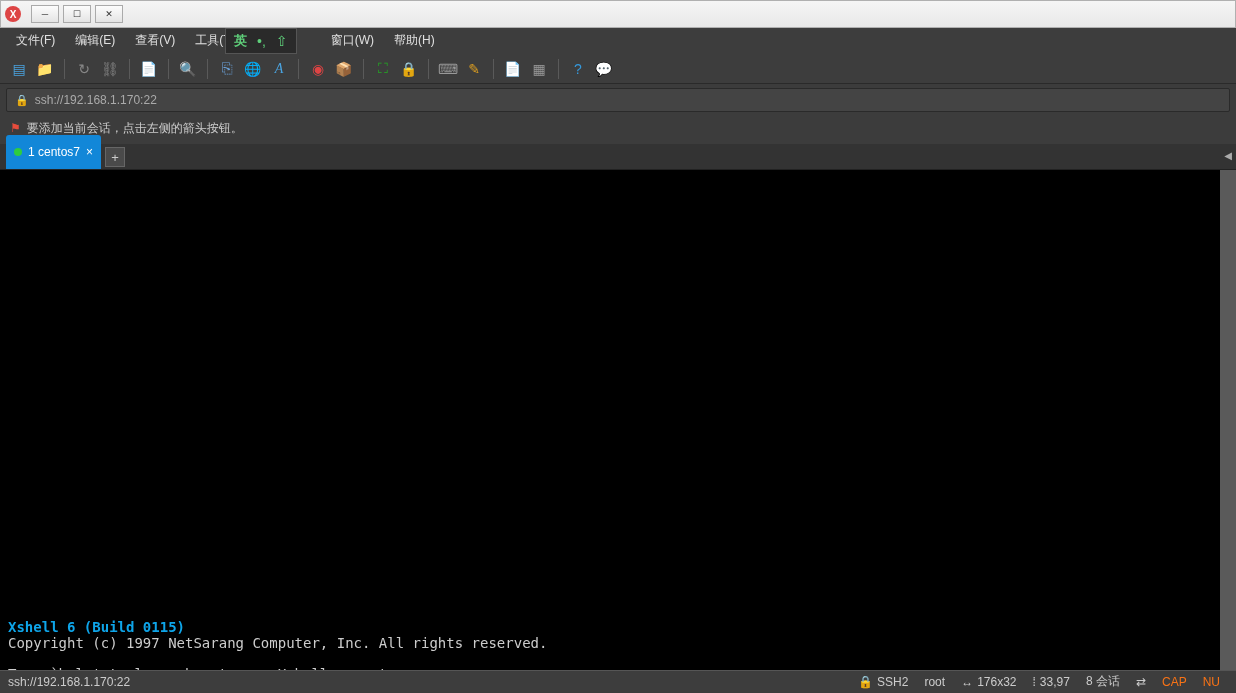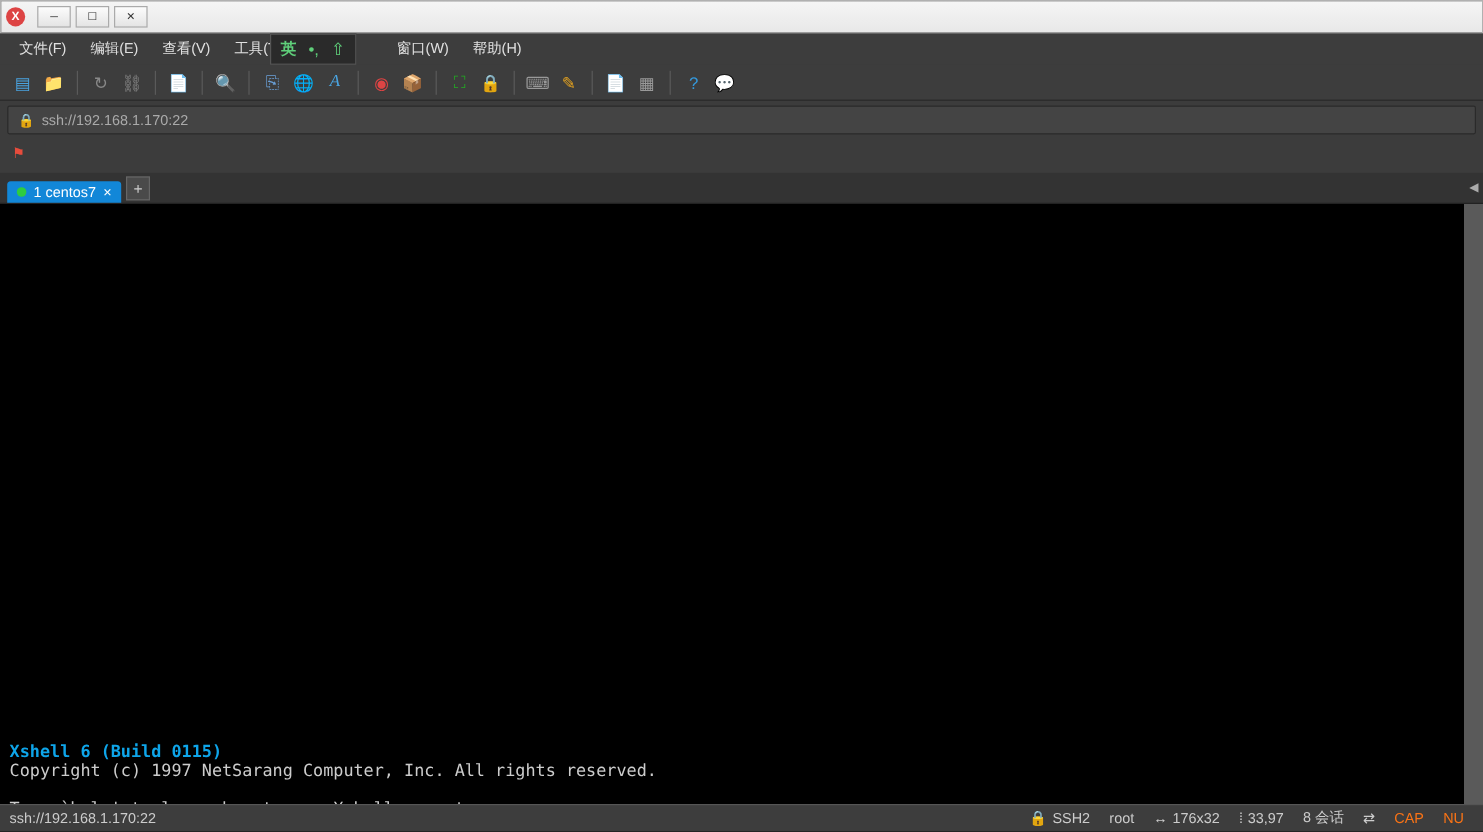--- a/index.html
+++ b/index.html
@@ -15,21 +15,21 @@
 .ime-popup .ime-dot { color:#5fcf7a; font-size:14px;}
 .ime-popup .ime-arrow { color:#5fcf7a; font-size:14px;}
 .toolbar { height:30px; background:#3d3d3d; display:flex; align-items:center; padding:0 6px; border-bottom:1px solid #2a2a2a; }
 .tb-btn { width:20px; height:20px; margin:0 3px; display:inline-flex; align-items:center; justify-content:center; font-size:14px;}
 .tb-sep { width:1px; height:20px; background:#5a5a5a; margin:0 6px; }
 .addrbar { height:24px; background:#444; margin:4px 6px 0 6px; border:1px solid #2a2a2a; border-radius:2px; display:flex; align-items:center; padding:0 8px; color:#aaa;}
 .addrbar .lock { color:#d0a020; margin-right:6px; font-size:11px;}
 .infobar { height:24px; margin:4px 6px 0 6px; display:flex; align-items:center; padding:0 4px; color:#ccc;}
 .infobar .flag { color:#e74c3c; margin-right:6px; font-size:12px;}
 .tabstrip { height:26px; background:#333; display:flex; align-items:flex-end; margin-top:4px; border-bottom:1px solid #222; position:relative;}
-.tab { height:18px; background:#1287d8; color:#fff; display:flex; align-items:center; padding:0 8px; border-radius:3px 3px 0 0; margin-left:6px; gap:6px; font-size:12px;}
+.tab { height:34px; background:#1287d8; color:#fff; display:flex; align-items:center; padding:0 8px; border-radius:3px 3px 0 0; margin-left:6px; gap:6px; font-size:12px;}
 .tab .dot { width:8px; height:8px; background:#2ecc40; border-radius:50%; }
 .tab .close-x { font-size:12px; cursor:default;}
 .tab-add { width:20px; height:20px; background:#4a4a4a; border:1px solid #666; margin-left:4px; display:flex; align-items:center; justify-content:center; color:#ccc; font-size:13px; margin-bottom:2px;}
 .tabstrip .tri { position:absolute; right:4px; top:6px; color:#aaa; font-size:10px;}
 .terminal { background:#000; color:#ccc; font-family:Consolas,monospace; font-size:14px; line-height:1.1; padding:4px 8px; height:500px; overflow:hidden; white-space:pre; position:relative;}
 .terminal .bold { font-weight:bold; color:#0ea5e9; }
 .scrollbar { position:absolute; right:0; top:0; width:16px; height:100%; background:#2a2a2a; }
 .scrollbar .thumb { width:100%; height:100%; background:#5a5a5a; }
 .statusbar { height:22px; background:#3d3d3d; color:#ccc; display:flex; align-items:center; padding:0 8px; font-size:12px; border-top:1px solid #555;}
 .statusbar .sb-left { flex:1; }
@@ -92,20 +92,21 @@
   <span class="tb-btn" style="color:#888">💬</span>
 </div>
 
 <div class="addrbar">
   <span class="lock">🔒</span>
   <span>ssh://192.168.1.170:22</span>
 </div>
 
 <div class="infobar">
   <span class="flag">⚑</span>
+  <span>要添加当前会话，点击左侧的箭头按钮。</span>
 </div>
 
 <div class="tabstrip">
   <div class="tab">
     <span class="dot"></span>
     <span>1 centos7</span>
     <span class="close-x">×</span>
   </div>
   <div class="tab-add">+</div>
   <span class="tri">◀</span>

